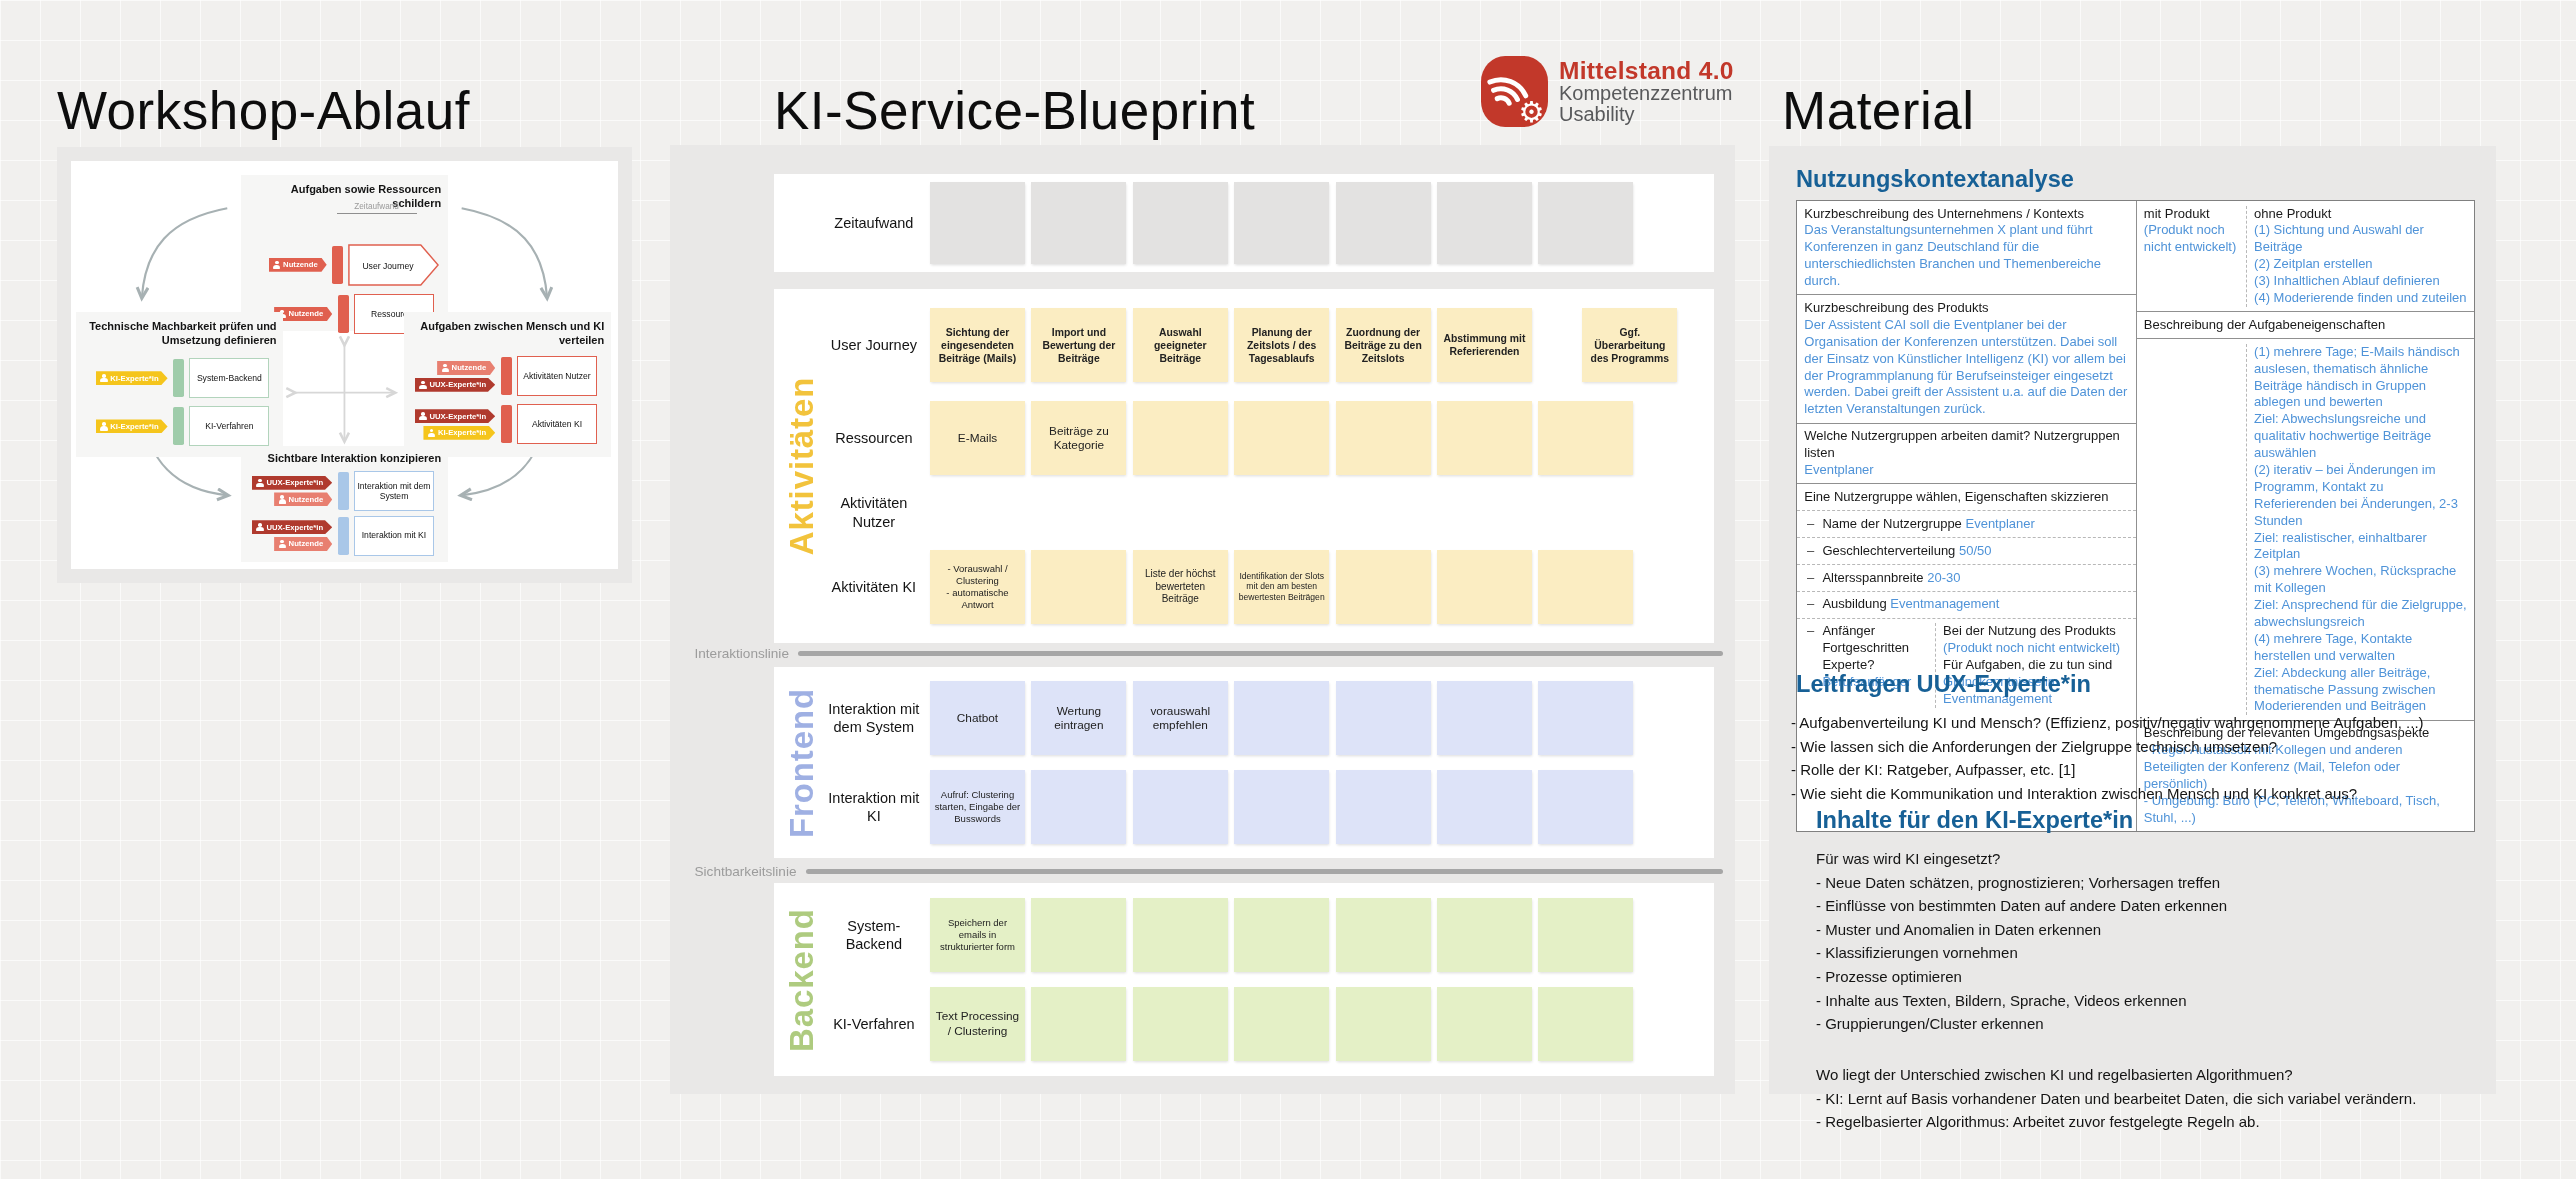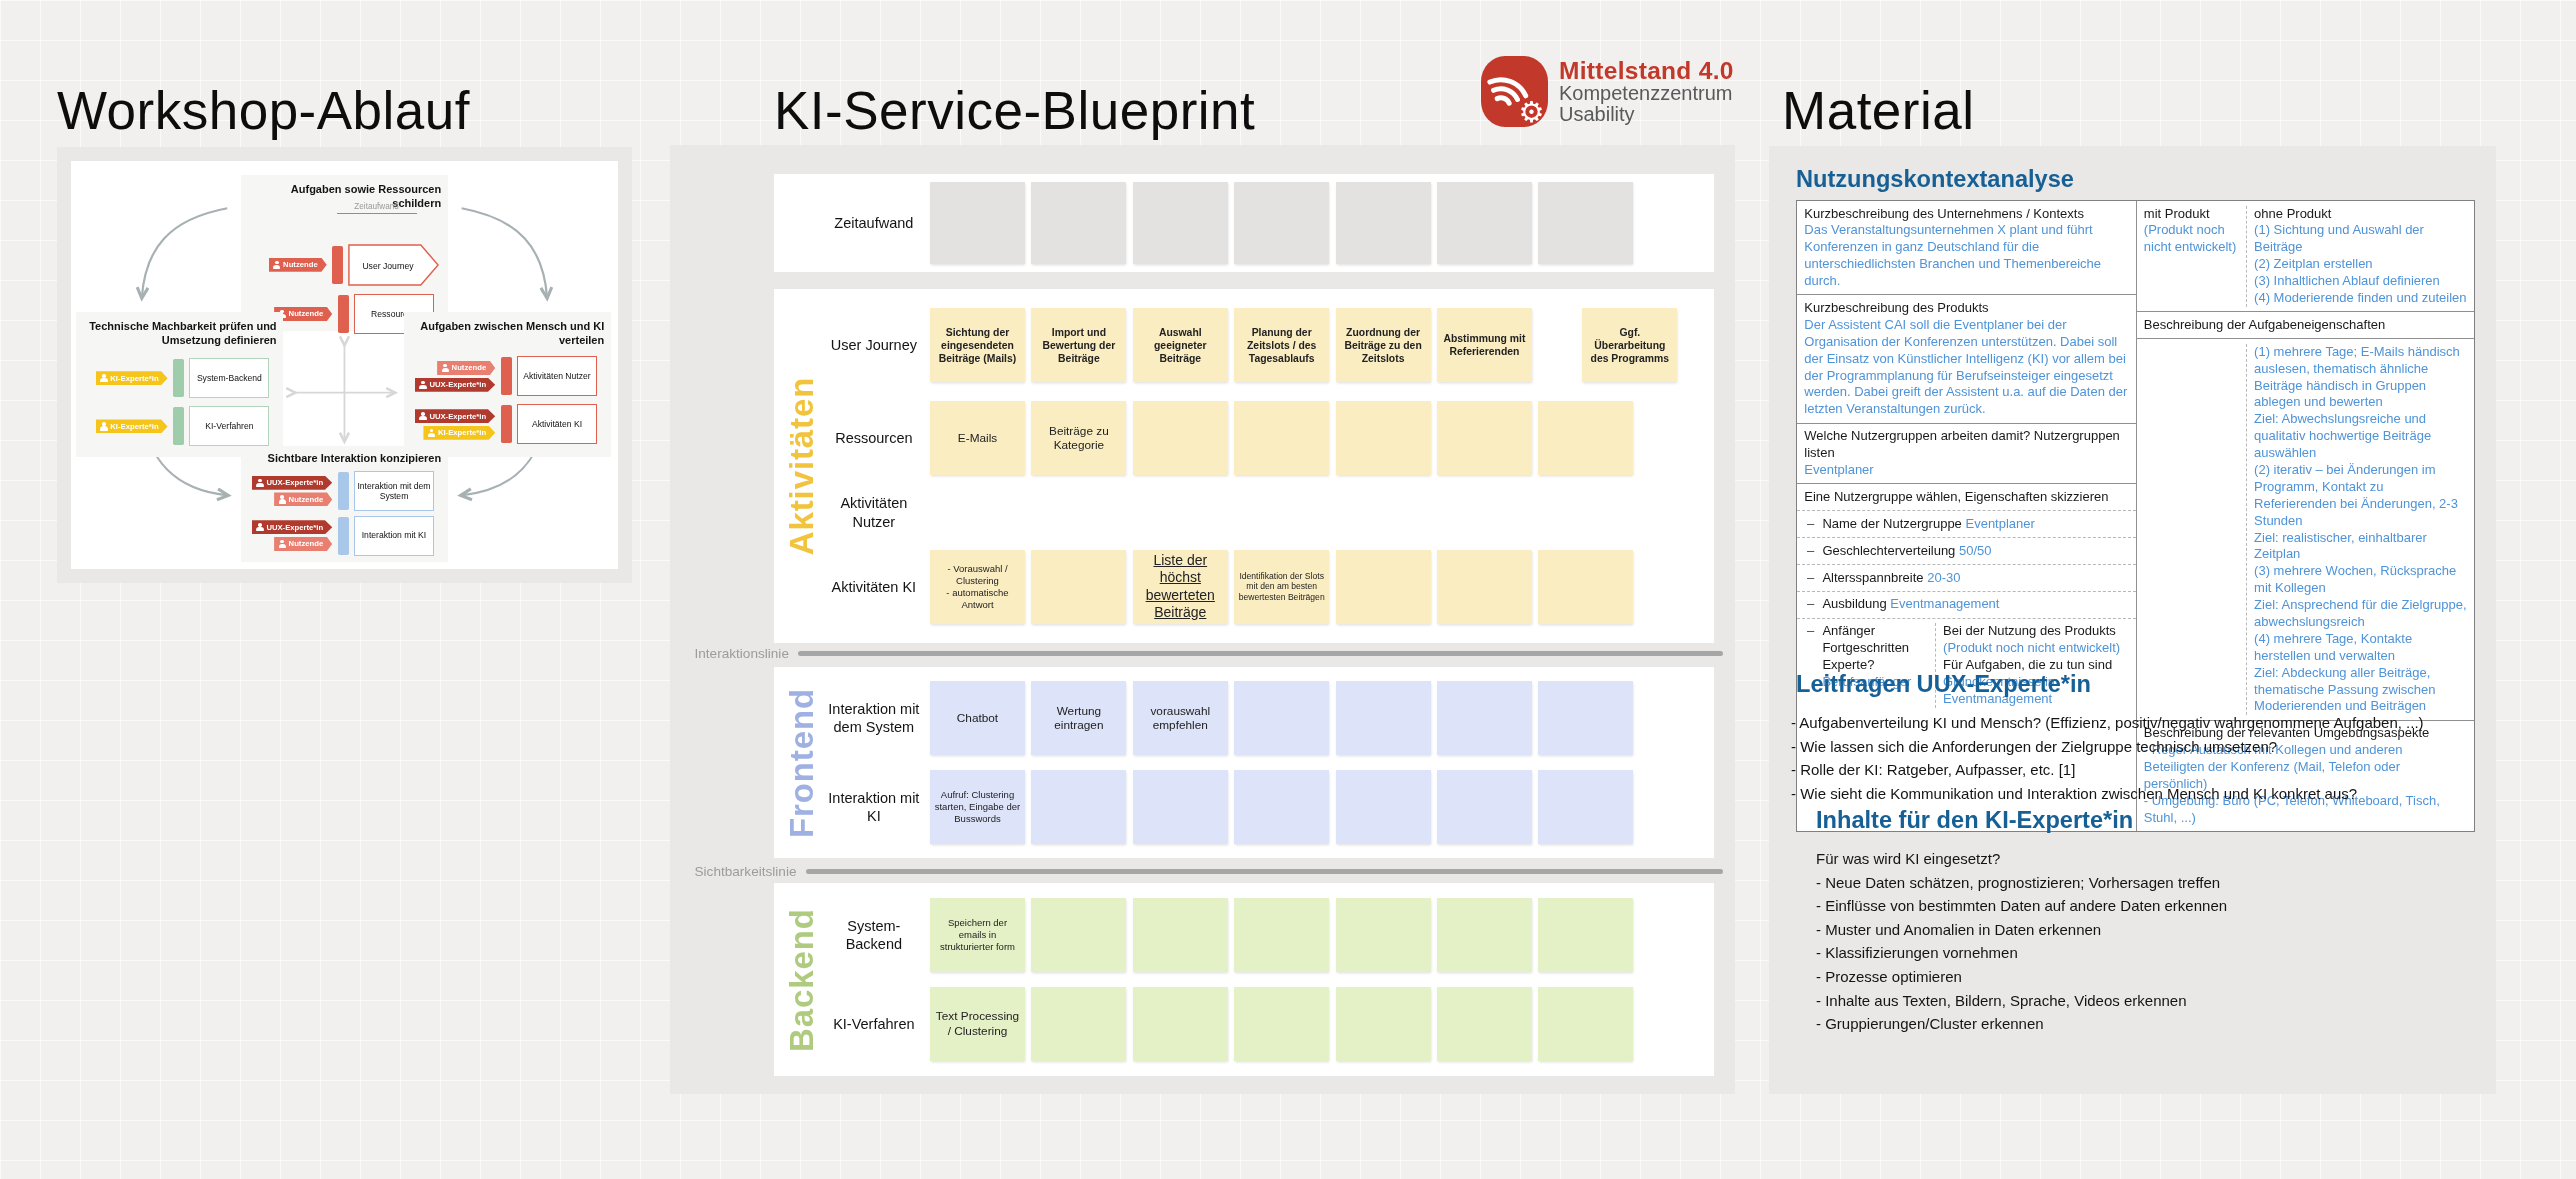--- a/index.html
+++ b/index.html
@@ -314,21 +314,21 @@
     </div>
     <div class="bp-row">
       <div class="row-label">Aktivitäten Nutzer</div>
     </div>
     <div class="bp-row">
       <div class="row-label">Aktivitäten KI</div>
       <div class="cells">
           <div class="cell c-yellow" style="font-size: 9.5px;">- Vorauswahl / Clustering
 - automatische Antwort</div>
           <div class="cell c-yellow" style="font-size: 11.8px;"></div>
-          <div class="cell c-yellow" style="font-size: 14px; text-decoration: underline;">Liste der höchst bewerteten Beiträge</div>
+          <div class="cell c-yellow" style="font-size: 10px;">Liste der höchst bewerteten Beiträge</div>
           <div class="cell c-yellow" style="font-size: 8.6px;">Identifikation der Slots mit den am besten bewertesten Beiträgen</div>
           <div class="cell c-yellow" style="font-size: 11.8px;"></div>
           <div class="cell c-yellow" style="font-size: 11.8px;"></div>
           <div class="cell c-yellow" style="font-size: 11.8px;"></div>
         </div>
     </div>
   </div>
 
   <div class="line-row lr-interaction">
     <span class="line-label">Interaktionslinie</span>
@@ -499,14 +499,17 @@
 
   <div class="mat-heading" style="left:47px;top:661px">Inhalte für den KI-Experte*in</div>
   <div class="mat-body pre" style="left:47px;top:701px;width:645px">Für was wird KI eingesetzt?
 - Neue Daten schätzen, prognostizieren; Vorhersagen treffen
 - Einflüsse von bestimmten Daten auf andere Daten erkennen
 - Muster und Anomalien in Daten erkennen
 - Klassifizierungen vornehmen
 - Prozesse optimieren
 - Inhalte aus Texten, Bildern, Sprache, Videos erkennen
 - Gruppierungen/Cluster erkennen</div>
+  <div class="mat-body pre" style="left:47px;top:917px;width:645px">Wo liegt der Unterschied zwischen KI und regelbasierten Algorithmuen?
+- KI: Lernt auf Basis vorhandener Daten und bearbeitet Daten, die sich variabel verändern.
+- Regelbasierter Algorithmus: Arbeitet zuvor festgelegte Regeln ab.</div>
 </div>
 
 
 </body></html>

